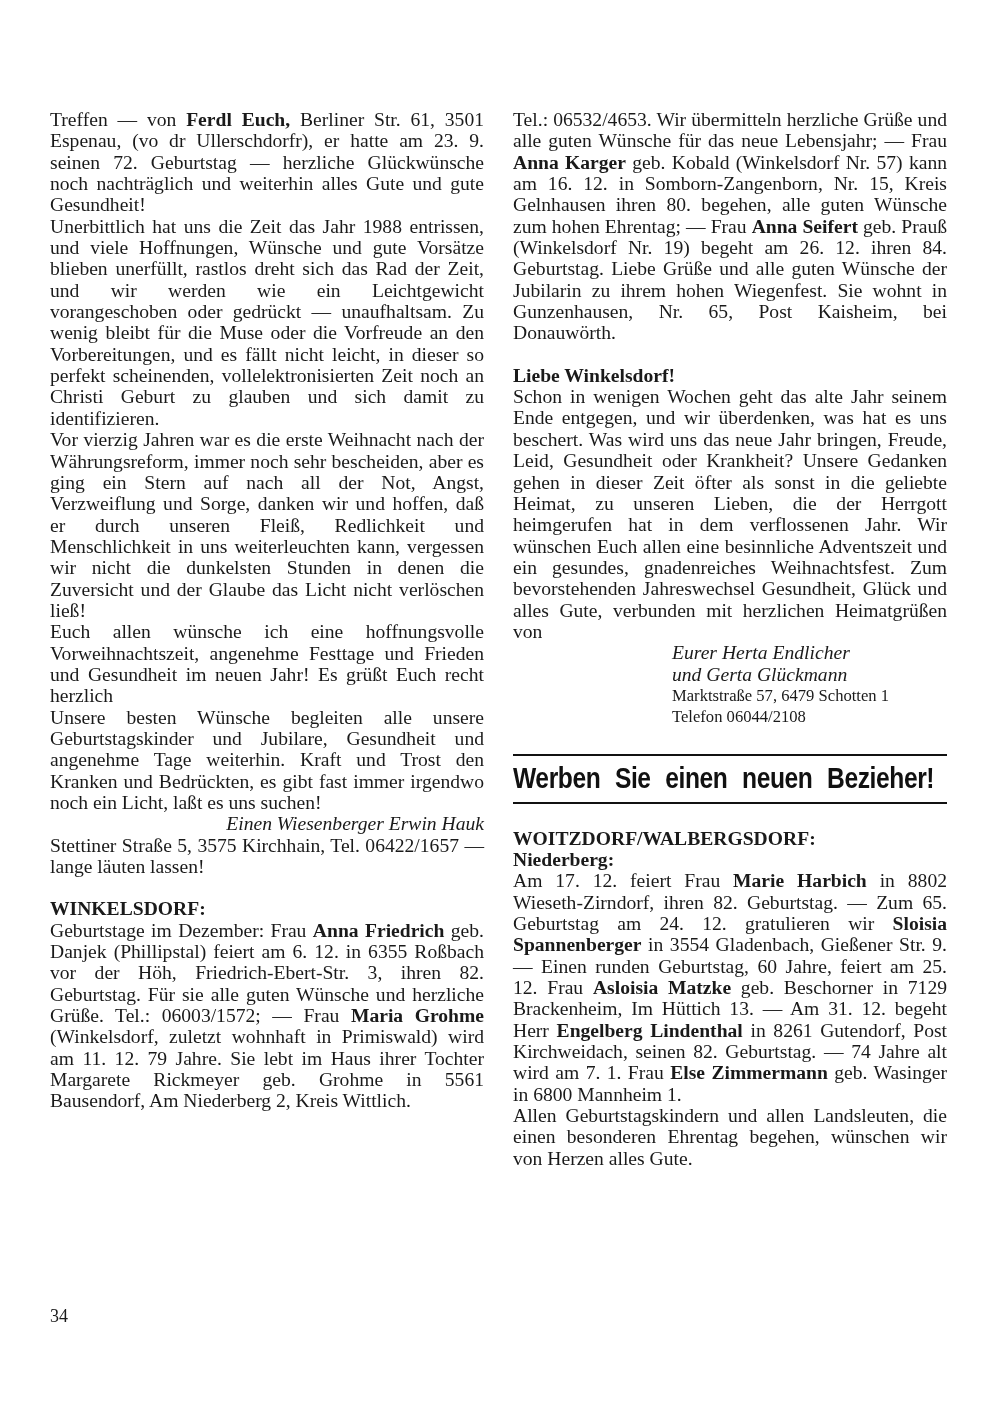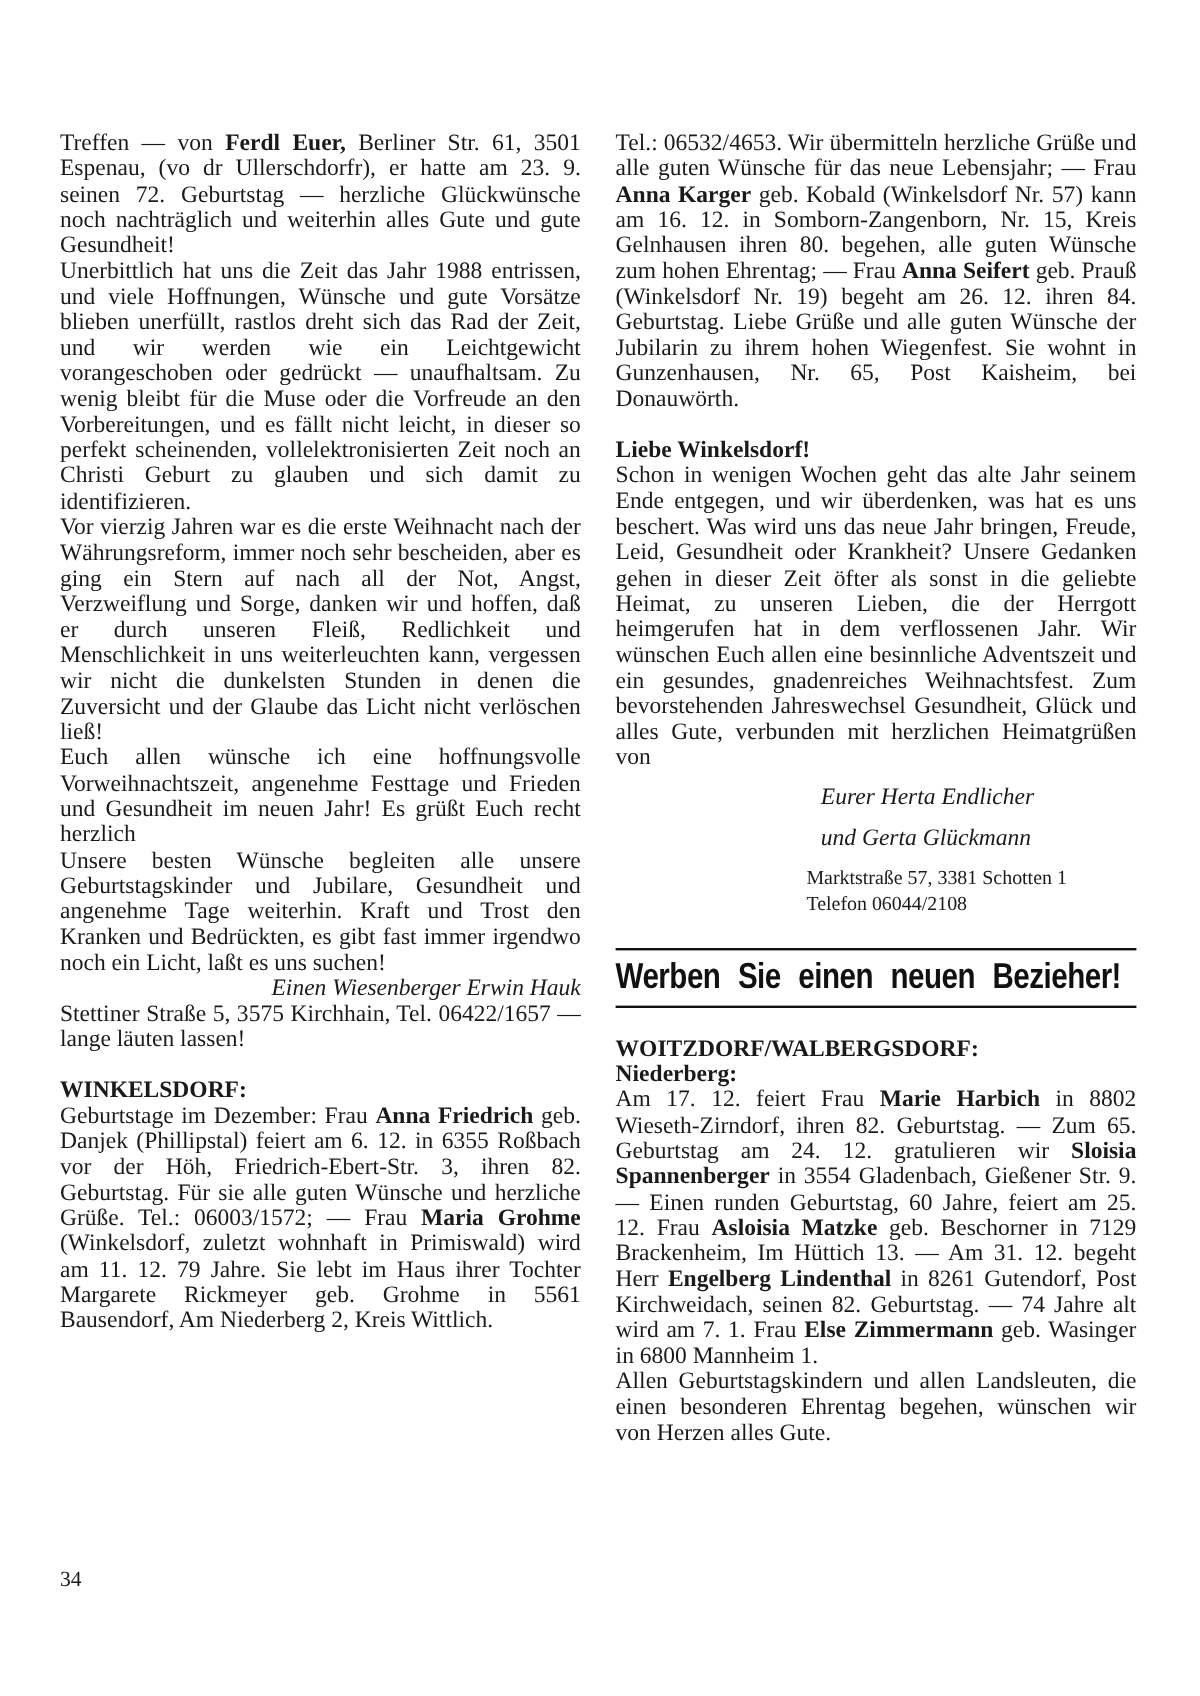--- a/index.html
+++ b/index.html
@@ -17,21 +17,21 @@
   .col-right { left: 513px; }
   .para { margin: 0; }
   .para + .para { margin-top: 0; }
   .gap { height: 21px; }
   .heading { font-weight: bold; margin: 0; text-align: left; }
   b { font-weight: bold; }
   .sig {
     font-style: italic; text-align: right; margin: 0;
   }
   .sig-block { padding-left: 159px; text-align: left; }
-  .sig-block .sig-line { font-style: italic; margin: 12px; text-align: left; }
+  .sig-block .sig-line { font-style: italic; margin: 0; text-align: left; }
   .sig-block .addr-line { font-size: 16.6px; line-height: 21.35px; margin: 0; text-align: left; }
   .banner {
     margin-top: 26px;
     border-top: 2px solid #111; border-bottom: 2px solid #111;
     padding: 6px 0 8px 0;
     text-align: left;
   }
   .banner-text {
     font-family: "Liberation Sans", "DejaVu Sans", sans-serif;
     font-weight: bold; font-size: 30px; line-height: 32px;
@@ -42,21 +42,21 @@
   .page-number {
     position: absolute; left: 50px; top: 1306px;
     font-size: 18px; line-height: 20px;
   }
   .last-line { text-align-last: left; }
 </style>
 </head>
 <body>
 
 <div class="col col-left">
-  <p class="para"><span>Treffen — von </span><b>Ferdl Euer,</b><span> Berliner Str. 61, 3501 Espenau, (vo dr Ullerschdorfr), er hatte am 23. 9. seinen 72. Geburtstag — herzliche Glückwünsche noch nachträglich und weiterhin alles Gute und gute Gesundheit!</span></p>
+  <p class="para"><span>Treffen — von </span><b>Ferdl Euch,</b><span> Berliner Str. 61, 3501 Espenau, (vo dr Ullerschdorfr), er hatte am 23. 9. seinen 72. Geburtstag — herzliche Glückwünsche noch nachträglich und weiterhin alles Gute und gute Gesundheit!</span></p>
 
   <p class="para">Unerbittlich hat uns die Zeit das Jahr 1988 entrissen, und viele Hoffnungen, Wünsche und gute Vorsätze blieben unerfüllt, rastlos dreht sich das Rad der Zeit, und wir werden wie ein Leichtgewicht vorangeschoben oder gedrückt — unaufhaltsam. Zu wenig bleibt für die Muse oder die Vorfreude an den Vorbereitungen, und es fällt nicht leicht, in dieser so perfekt scheinenden, vollelektronisierten Zeit noch an Christi Geburt zu glauben und sich damit zu identifizieren.</p>
   <p class="para">Vor vierzig Jahren war es die erste Weihnacht nach der Währungsreform, immer noch sehr bescheiden, aber es ging ein Stern auf nach all der Not, Angst, Verzweiflung und Sorge, danken wir und hoffen, daß er durch unseren Fleiß, Redlichkeit und Menschlichkeit in uns weiterleuchten kann, vergessen wir nicht die dunkelsten Stunden in denen die Zuversicht und der Glaube das Licht nicht verlöschen ließ!</p>
   <p class="para last-line">Euch allen wünsche ich eine hoffnungsvolle Vorweihnachtszeit, angenehme Festtage und Frieden und Gesundheit im neuen Jahr! Es grüßt Euch recht herzlich</p>
   <p class="para">Unsere besten Wünsche begleiten alle unsere Geburtstagskinder und Jubilare, Gesundheit und angenehme Tage weiterhin. Kraft und Trost den Kranken und Bedrückten, es gibt fast immer irgendwo noch ein Licht, laßt es uns suchen!</p>
 
   <p class="sig">Einen Wiesenberger Erwin Hauk</p>
   <p class="para">Stettiner Straße 5, 3575 Kirchhain, Tel. 06422/1657 — lange läuten lassen!</p>
 
   <div class="gap"></div>
@@ -69,21 +69,21 @@
   <p class="para"><span>Tel.: 06532/4653. Wir übermitteln herzliche Grüße und alle guten Wünsche für das neue Lebensjahr; — Frau </span><b>Anna Karger</b><span> geb. Kobald (Winkelsdorf Nr. 57) kann am 16. 12. in Somborn-Zangenborn, Nr. 15, Kreis Gelnhausen ihren 80. begehen, alle guten Wünsche zum hohen Ehrentag; — Frau </span><b>Anna Seifert</b><span> geb. Prauß (Winkelsdorf Nr. 19) begeht am 26. 12. ihren 84. Geburtstag. Liebe Grüße und alle guten Wünsche der Jubilarin zu ihrem hohen Wiegenfest. Sie wohnt in Gunzenhausen, Nr. 65, Post Kaisheim, bei Donauwörth.</span></p>
 
   <div class="gap"></div>
 
   <p class="heading">Liebe Winkelsdorf!</p>
   <p class="para last-line">Schon in wenigen Wochen geht das alte Jahr seinem Ende entgegen, und wir überdenken, was hat es uns beschert. Was wird uns das neue Jahr bringen, Freude, Leid, Gesundheit oder Krankheit? Unsere Gedanken gehen in dieser Zeit öfter als sonst in die geliebte Heimat, zu unseren Lieben, die der Herrgott heimgerufen hat in dem verflossenen Jahr. Wir wünschen Euch allen eine besinnliche Adventszeit und ein gesundes, gnadenreiches Weihnachtsfest. Zum bevorstehenden Jahreswechsel Gesundheit, Glück und alles Gute, verbunden mit herzlichen Heimatgrüßen von</p>
 
   <div class="sig-block">
     <p class="sig-line">Eurer Herta Endlicher</p>
     <p class="sig-line">und Gerta Glückmann</p>
-    <p class="addr-line">Marktstraße 57, 3381 Schotten 1</p>
+    <p class="addr-line">Marktstraße 57, 6479 Schotten 1</p>
     <p class="addr-line">Telefon 06044/2108</p>
   </div>
 
   <div class="banner">
     <span class="banner-text">Werben Sie einen neuen Bezieher!</span>
   </div>
 
   <div class="gap" style="height:24px"></div>
 
   <p class="heading">WOITZDORF/WALBERGSDORF:</p>

